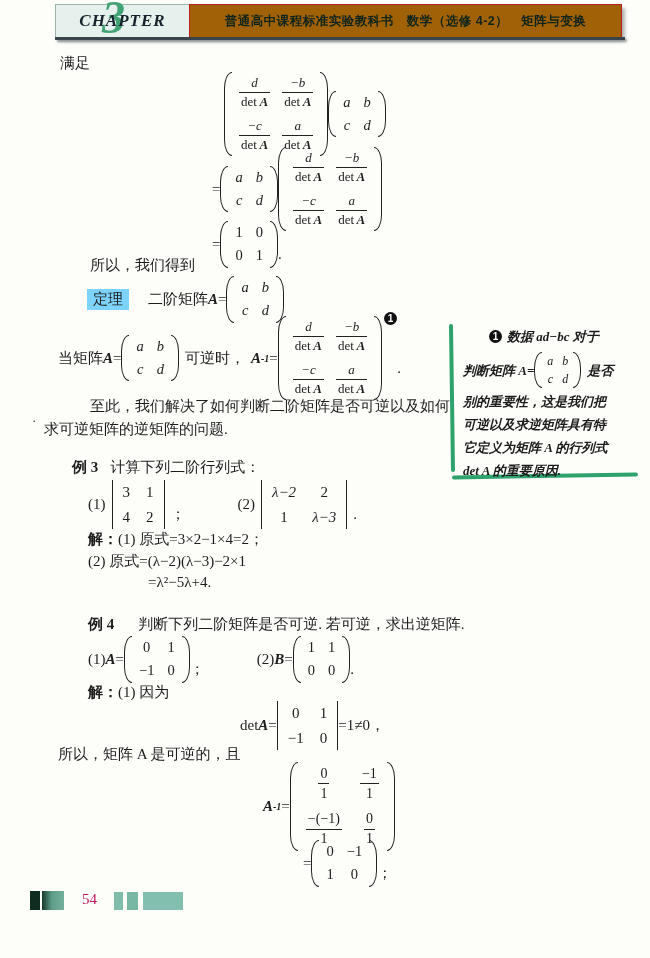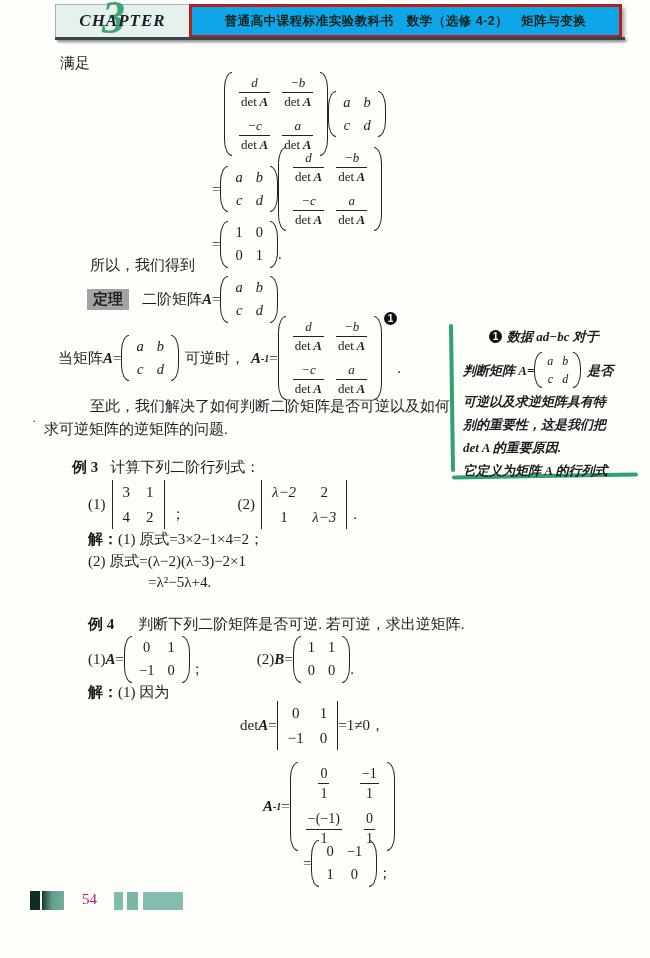--- a/index.html
+++ b/index.html
@@ -11,41 +11,41 @@
   .bi{font-style:italic;font-weight:bold;}
   sup.inv{font-size:10px;vertical-align:super;font-style:italic;font-weight:bold;}
 
   
   .header{position:absolute;left:55px;top:4px;width:567px;height:34px;display:flex;
           box-shadow:3px 4px 3px rgba(115,125,122,.55);}
   .chap-box{width:133px;position:relative;background:#e6f1ee;border:1px solid #9eb4ac;border-right:none;
             display:flex;align-items:center;justify-content:center;overflow:visible;}
   .g3{position:absolute;left:46px;top:-14px;font-size:46px;font-weight:bold;font-style:italic;color:#41a273;z-index:0;}
   .chap-t{position:relative;z-index:1;font-size:17px;font-weight:bold;font-style:italic;letter-spacing:1px;color:#15222b;}
-  .gbar{flex:1;background:#0ea5e9;border:3px solid #b91c1c;display:flex;align-items:center;justify-content:center;}
+  .gbar{flex:1;background:#a16207;border:1px solid #b91c1c;display:flex;align-items:center;justify-content:center;}
   .gbar-t{font-size:12.5px;font-weight:bold;color:#0f241a;font-family:"Liberation Sans","DejaVu Sans",sans-serif;letter-spacing:.5px;}
   .hrule{position:absolute;left:55px;top:37px;width:570px;height:3px;background:#39444b;
          box-shadow:2px 2px 2px rgba(120,128,126,.6);}
 
   
   .matrix{display:inline-flex;align-items:stretch;line-height:1.2;font-style:normal;font-weight:normal;}
   .m-grid{display:grid;align-items:center;justify-items:center;}
   .pl{width:7px;border:1.6px solid #222;border-right:0;border-top-left-radius:10px 20px;border-bottom-left-radius:10px 20px;}
   .pr{width:7px;border:1.6px solid #222;border-left:0;border-top-right-radius:10px 20px;border-bottom-right-radius:10px 20px;}
   .bar{width:0;border-left:1.4px solid #222;}
   .mx-sm .m-grid{column-gap:13px;row-gap:6px;padding:3px 7px;font-size:14.5px;}
   .mx-xs .m-grid{column-gap:9px;row-gap:3px;padding:2px 5px;font-size:12px;}
   .mx-lg .m-grid{column-gap:12px;row-gap:10px;padding:4px 7px;font-size:13px;}
   .mx-md .m-grid{column-gap:18px;row-gap:10px;padding:4px 8px;font-size:14px;}
   .mx-det .m-grid{column-gap:16px;row-gap:7px;padding:3px 10px;font-size:15px;}
   .frac{display:flex;flex-direction:column;align-items:center;line-height:1.12;}
   .fline{align-self:stretch;height:0;border-top:1.2px solid #222;margin:1.5px 0;}
   .fnum,.fden{padding:0 2px;}
 
-  .badge{background:#a3a3a3;padding:1px 6px;font-weight:bold;margin-right:13px;}
+  .badge{background:#7dd3fc;padding:1px 6px;font-weight:normal;margin-right:19px;}
   .fnmark{display:inline-block;min-width:13px;height:13px;border-radius:50%;background:#101010;color:#fff;
           font-size:10px;line-height:13px;text-align:center;font-style:normal;font-weight:bold;
           font-family:"Liberation Sans","DejaVu Sans",sans-serif;}
   .fn-sup{align-self:flex-start;transform:translateY(-4px);margin-left:2px;}
   .low{transform:translateY(10px);}.sp52{width:52px;}.g6{margin-left:6px;margin-right:6px;}
 
   
   .note{position:absolute;left:450px;top:320px;width:194px;height:158px;}
   .note-l{position:absolute;left:0;top:4px;width:4px;height:148px;background:#2ea36c;border-radius:3px;transform:rotate(-.8deg);}
   .note-b{position:absolute;left:2px;bottom:0;width:186px;height:4px;background:#2ea36c;border-radius:3px;transform:rotate(-.9deg);}
@@ -327,20 +327,21 @@
         <span class="m-grid" style="grid-template-columns: repeat(2, auto);">
           <span class="m-cell"><span>0</span></span>
           <span class="m-cell"><span>1</span></span>
           <span class="m-cell"><span>−1</span></span>
           <span class="m-cell"><span>0</span></span>
         </span>
         <span class="bar"></span>
       </span>
     <span>=1≠0，</span>
   </div>
+  <div class="row" style="left:58px;top:745px">所以，矩阵 A 是可逆的，且</div>
   <div class="row" style="left:263px;top:762px">
     <span class="bi">A</span>
       <sup class="inv">-1</sup>
     <span>=</span>
     <span class="matrix mx-md">
         <span class="pl"></span>
         <span class="m-grid" style="grid-template-columns: repeat(2, auto);">
           <span class="m-cell frac">
             <span class="fnum"><span>0</span></span>
             <span class="fline"></span>
@@ -396,24 +397,24 @@
             <span class="m-grid" style="grid-template-columns: repeat(2, auto);">
               <span class="m-cell"><span class="it">a</span></span>
               <span class="m-cell"><span class="it">b</span></span>
               <span class="m-cell"><span class="it">c</span></span>
               <span class="m-cell"><span class="it">d</span></span>
             </span>
             <span class="pr"></span>
           </span>
         <span style="margin-left:6px">是否</span>
       </div>
+      <div class="note-line">别的重要性，这是我们把</div>
       <div class="note-line">可逆以及求逆矩阵具有特</div>
-      <div class="note-line">别的重要性，这是我们把</div>
+      <div class="note-line">它定义为矩阵 A 的行列式</div>
       <div class="note-line">det A 的重要原因.</div>
-      <div class="note-line">它定义为矩阵 A 的行列式</div>
     </div>
   </div>
 
   <div class="fblock" style="left:30px;top:891px;width:10px;height:19px;background:#0e2c20"></div>
   <div class="fblock" style="left:42px;top:891px;width:22px;height:19px;background:linear-gradient(90deg,#16392b,#5f9f8a 45%,#74b09c)"></div>
   <div class="pgnum">54</div>
   <div class="fblock" style="left:114px;top:892px;width:9px;height:18px;background:#7fbcaa"></div>
   <div class="fblock" style="left:127px;top:892px;width:11px;height:18px;background:#77b7a4"></div>
   <div class="fblock" style="left:143px;top:892px;width:40px;height:18px;background:#83bfae"></div>
 </div>

